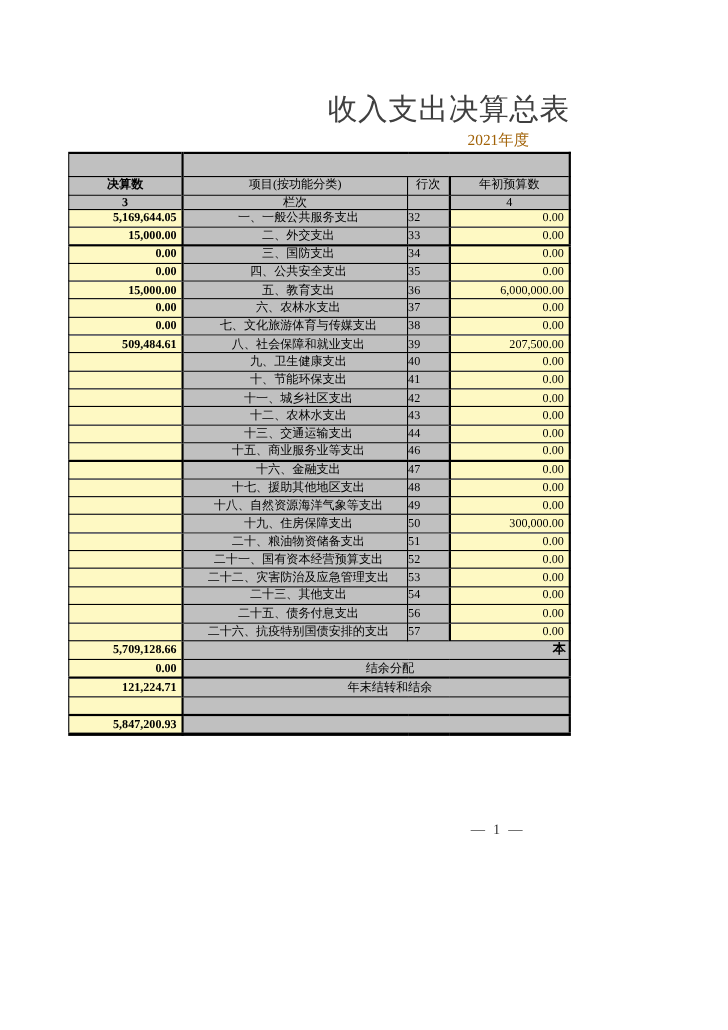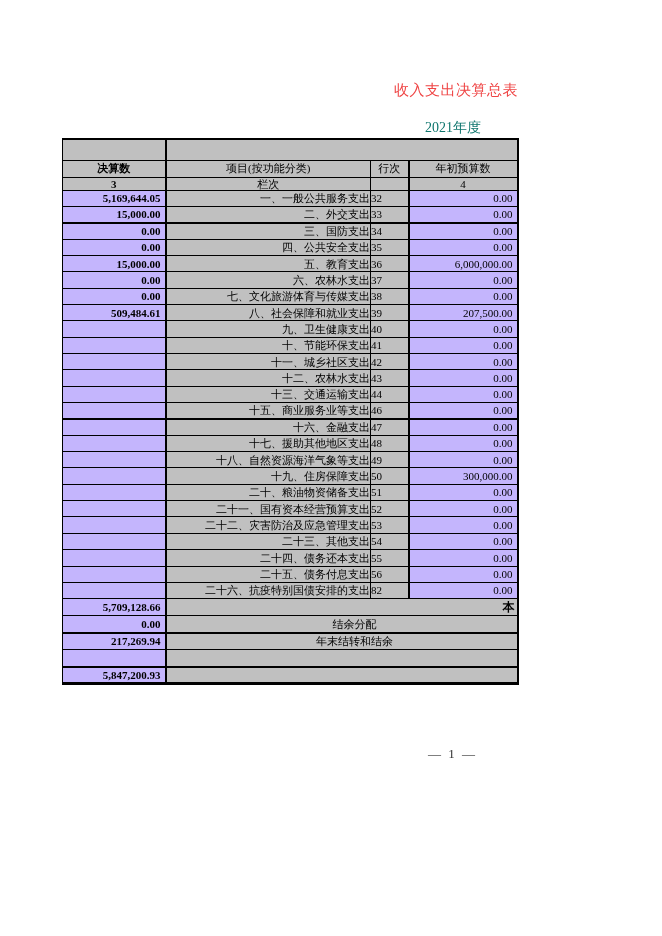--- a/index.html
+++ b/index.html
@@ -2,47 +2,47 @@
 <html><head>
 <meta charset="utf-8">
 <style>
   html,body{margin:0;padding:0;}
   body{
     width:662px;height:936px;background:#ffffff;position:relative;
     font-family:"Liberation Serif","DejaVu Serif",serif;color:#000;
   }
   .page-title{
     position:absolute;top:81px;right:144px;
-    font-size:15px;letter-spacing:0.5px;white-space:nowrap;color:#ef4444;
+    font-size:27px;letter-spacing:0.5px;white-space:nowrap;color:#404040;
   }
   .fiscal-year{
     position:absolute;top:119px;right:181px;
-    font-size:14px;white-space:nowrap;color:#0f766e;
+    font-size:14px;white-space:nowrap;color:#a16207;
   }
   table.fiscal{
     position:absolute;left:62px;top:138px;width:455px;
     border-collapse:collapse;table-layout:fixed;
     border:2px solid #000;border-bottom-width:3px;border-left-width:1px;
     font-size:11px;
   }
   td{
     border:1px solid #000;overflow:hidden;white-space:nowrap;
     padding:0;line-height:1.1;
   }
   .gray{background:#c0c0c0;}
   .c1{border-right-width:2px;font-weight:bold;}
   .c3{border-right-width:2px;}
   tr.hr1{height:21px;}
   tr.hr2{height:17px;}
   tr.hr3{height:13px;}
   tr.dr{height:16.35px;}
   tr.sr{height:17px;}
   tr.tb td{border-bottom-width:2px;}
-  td.num{text-align:right;padding-right:4px;background:#c4b5fd;}
-  td.item{text-align:right;padding-left:6px;}
+  td.num{text-align:right;padding-right:4px;background:#fef9c3;}
+  td.item{text-align:center;padding-left:6px;}
   td.line{text-align:left;}
   td.center{text-align:center;}
   td.merged-label{text-align:center;padding-left:26px;}
   td.ben-label{text-align:right;padding-right:2px;font-weight:bold;font-size:12px;}
   .page-footer{
     position:absolute;top:746px;left:428px;
     font-size:13px;letter-spacing:2px;color:#333;white-space:nowrap;
   }
 </style>
 </head>
@@ -204,48 +204,42 @@
         <td class="num">0.00</td>
       </tr>
       <tr class="dr">
         <td class="num c1"></td>
         <td class="gray item">二十三、其他支出</td>
         <td class="gray c3 line">54</td>
         <td class="num">0.00</td>
       </tr>
       <tr class="dr">
         <td class="num c1"></td>
-        <td class="gray item">二十四、债务还本支出</td>
-        <td class="gray c3 line">55</td>
-        <td class="num">0.00</td>
-      </tr>
-      <tr class="dr">
-        <td class="num c1"></td>
         <td class="gray item">二十五、债务付息支出</td>
         <td class="gray c3 line">56</td>
         <td class="num">0.00</td>
       </tr>
       <tr class="dr">
         <td class="num c1"></td>
         <td class="gray item">二十六、抗疫特别国债安排的支出</td>
-        <td class="gray c3 line">82</td>
+        <td class="gray c3 line">57</td>
         <td class="num">0.00</td>
       </tr>
     </tbody>
   <tbody id="summary-body">
       <tr class="sr">
         <td class="num c1">5,709,128.66</td>
         <td class="gray ben-label" colspan="3">本</td>
       </tr>
       <tr class="sr tb">
         <td class="num c1">0.00</td>
         <td class="gray merged-label" colspan="3">结余分配</td>
       </tr>
       <tr class="sr">
-        <td class="num c1">217,269.94</td>
+        <td class="num c1">121,224.71</td>
         <td class="gray merged-label" colspan="3">年末结转和结余</td>
       </tr>
       <tr class="sr tb">
         <td class="num c1"></td>
         <td class="gray merged-label" colspan="3"></td>
       </tr>
       <tr class="sr">
         <td class="num c1">5,847,200.93</td>
         <td class="gray merged-label" colspan="3"></td>
       </tr>

